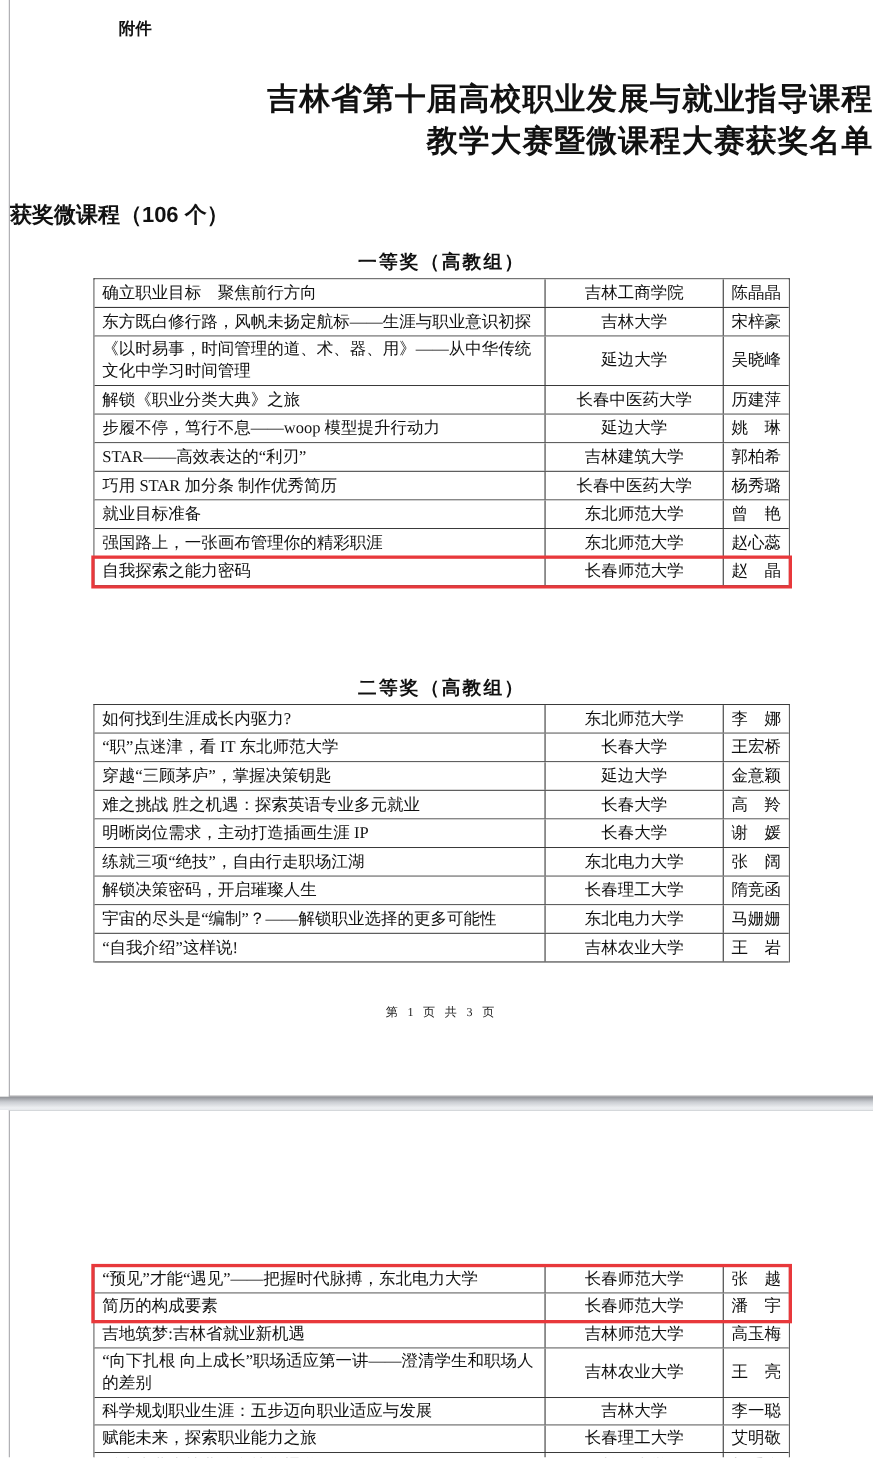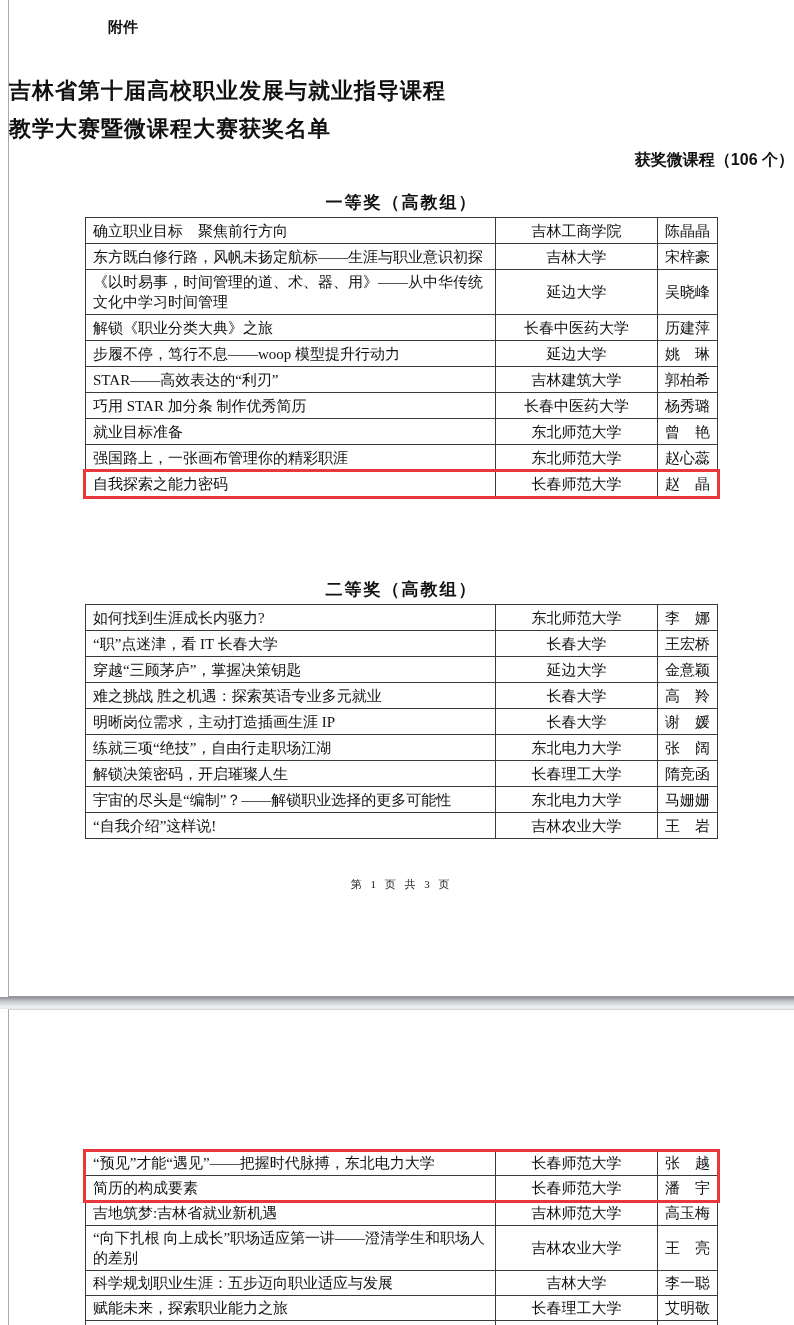--- a/index.html
+++ b/index.html
@@ -12,24 +12,24 @@
             border-left:1px solid #a9a9ad; border-right:1px solid #a9a9ad;
             border-bottom:1px solid #96969a; padding-top:16px; }
   .page-gap { position:absolute; top:997px; left:0; width:794px; height:12px;
               background:linear-gradient(#8f9196, #c9ccd1 40%, #eef0f3 85%, #e3e6ea); }
   .page-2 { top:1009px; height:316px; overflow:hidden;
             border-left:1px solid #a9a9ad; border-right:1px solid #a9a9ad;
             border-top:1px solid #d5d8db; padding-top:141px; }
 
   .attachment { margin-left:99px; font-family:"Liberation Sans", sans-serif;
                 font-weight:bold; font-size:15px; line-height:22px; }
-  .doc-title { margin-top:34px; text-align:left; font-weight:bold;
-               font-size:22px; line-height:38px; letter-spacing:1px; }
-  .subtitle { text-align:right; font-family:"Liberation Sans", sans-serif;
-              font-weight:bold; font-size:16px; line-height:24px; }
+  .doc-title { margin-top:34px; text-align:right; font-weight:bold;
+               font-size:28px; line-height:38px; letter-spacing:1px; }
+  .subtitle { margin-top:36px; text-align:left; font-family:"Liberation Sans", sans-serif;
+              font-weight:bold; font-size:20px; line-height:24px; }
   .section-heading { margin-top:20px; text-align:center; font-weight:bold;
                      font-size:17px; line-height:22px; letter-spacing:2px; }
   .section-heading.second { margin-top:82px; }
 
   .award-table { width:633px; margin:3px auto 0;
                  border:1px solid #3a3a3a; border-bottom:none;
                  font-size:15px; line-height:20px; }
   .page-2 .award-table { border-top:none; margin-top:0; }
   .row { display:flex; align-items:stretch; min-height:26px;
          border-bottom:1px solid #3a3a3a; background:#fff; }
@@ -122,21 +122,21 @@
 
     <div class="section-heading second">二等奖（高教组）</div>
 
     <div class="award-table">
         <div class="row">
           <div class="cell c-course">如何找到生涯成长内驱力?</div>
           <div class="cell c-univ">东北师范大学</div>
           <div class="cell c-name">李　娜</div>
         </div>
         <div class="row">
-          <div class="cell c-course">“职”点迷津，看 IT 长春大学</div>
+          <div class="cell c-course">“职”点迷津，看 IT 东北师范大学</div>
           <div class="cell c-univ">长春大学</div>
           <div class="cell c-name">王宏桥</div>
         </div>
         <div class="row">
           <div class="cell c-course">穿越“三顾茅庐”，掌握决策钥匙</div>
           <div class="cell c-univ">延边大学</div>
           <div class="cell c-name">金意颖</div>
         </div>
         <div class="row">
           <div class="cell c-course">难之挑战 胜之机遇：探索英语专业多元就业</div>

